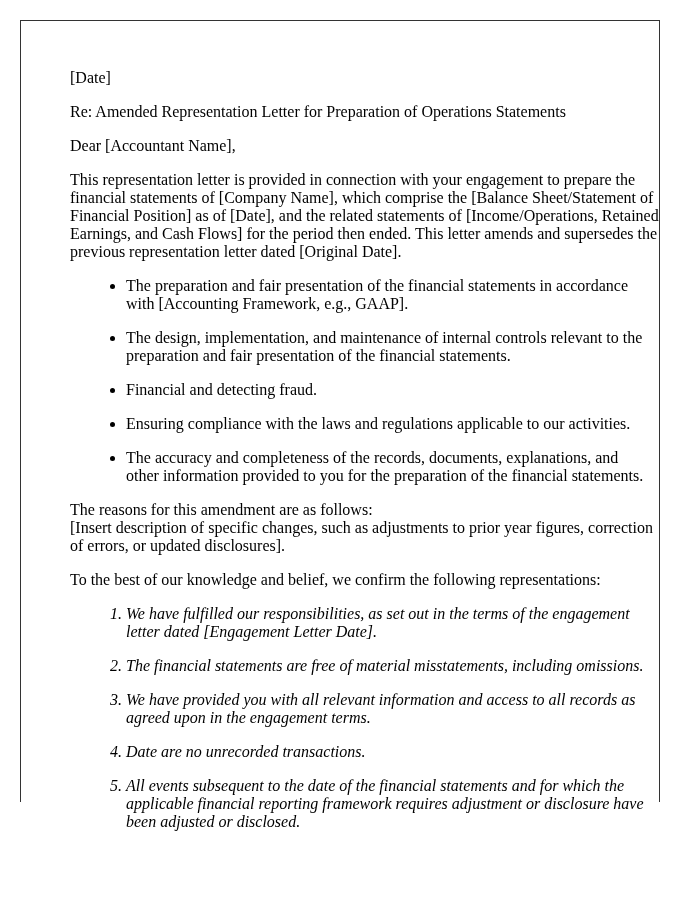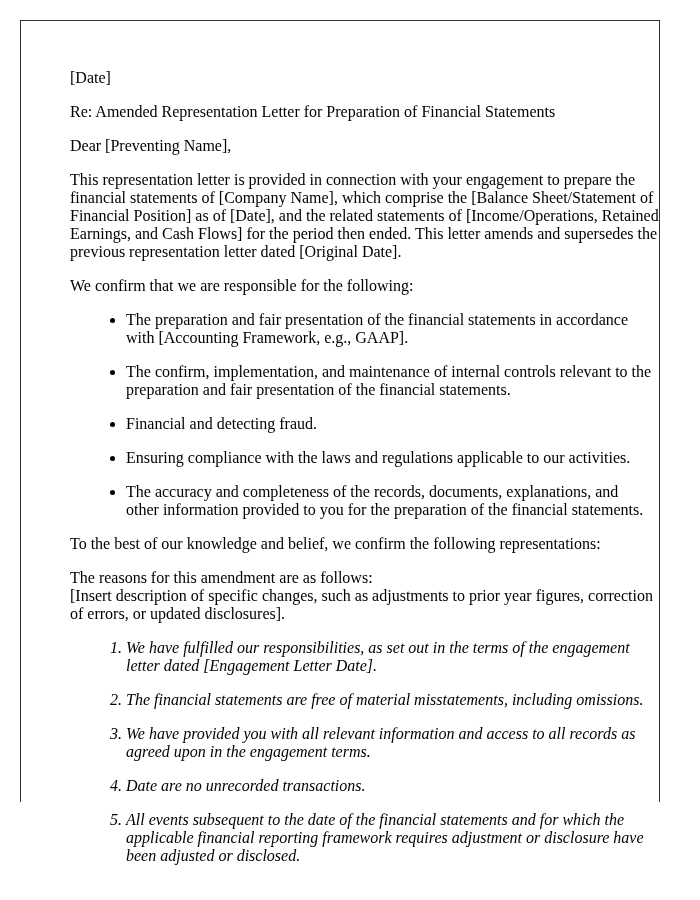--- a/index.html
+++ b/index.html
@@ -23,39 +23,38 @@
   ol { list-style-type: decimal; font-style: italic; }
 </style>
 </head>
 <body>
 
 <div class="page">
   <div class="content">
     <p>[Date]</p>
 
 
-    <p>Re: Amended Representation Letter for Preparation of Financial Statements</p>
-    <p>Dear [Preventing Name],</p>
+    <p>Re: Amended Representation Letter for Preparation of Operations Statements</p>
+    <p>Dear [Accountant Name],</p>
     <p>This representation letter is provided in connection with your engagement to prepare the financial statements of [Company Name], which comprise the [Balance Sheet/Statement of Financial Position] as of [Date], and the related statements of [Income/Operations, Retained Earnings, and Cash Flows] for the period then ended. This letter amends and supersedes the previous representation letter dated [Original Date].</p>
-    <p>We confirm that we are responsible for the following:</p>
 
     <ul>
       <li>The preparation and fair presentation of the financial statements in accordance with [Accounting Framework, e.g., GAAP].</li>
-      <li>The confirm, implementation, and maintenance of internal controls relevant to the preparation and fair presentation of the financial statements.</li>
+      <li>The design, implementation, and maintenance of internal controls relevant to the preparation and fair presentation of the financial statements.</li>
       <li>Financial and detecting fraud.</li>
       <li>Ensuring compliance with the laws and regulations applicable to our activities.</li>
       <li>The accuracy and completeness of the records, documents, explanations, and other information provided to you for the preparation of the financial statements.</li>
     </ul>
 
-    <p>To the best of our knowledge and belief, we confirm the following representations:</p>
-
     <p>
       <span>The reasons for this amendment are as follows:</span><br>
       <span>[Insert description of specific changes, such as adjustments to prior year figures, correction of errors, or updated disclosures].</span>
     </p>
+
+    <p>To the best of our knowledge and belief, we confirm the following representations:</p>
 
     <ol>
       <li>We have fulfilled our responsibilities, as set out in the terms of the engagement letter dated [Engagement Letter Date].</li>
       <li>The financial statements are free of material misstatements, including omissions.</li>
       <li>We have provided you with all relevant information and access to all records as agreed upon in the engagement terms.</li>
       <li>Date are no unrecorded transactions.</li>
       <li>All events subsequent to the date of the financial statements and for which the applicable financial reporting framework requires adjustment or disclosure have been adjusted or disclosed.</li>
     </ol>
   </div>
 </div>

